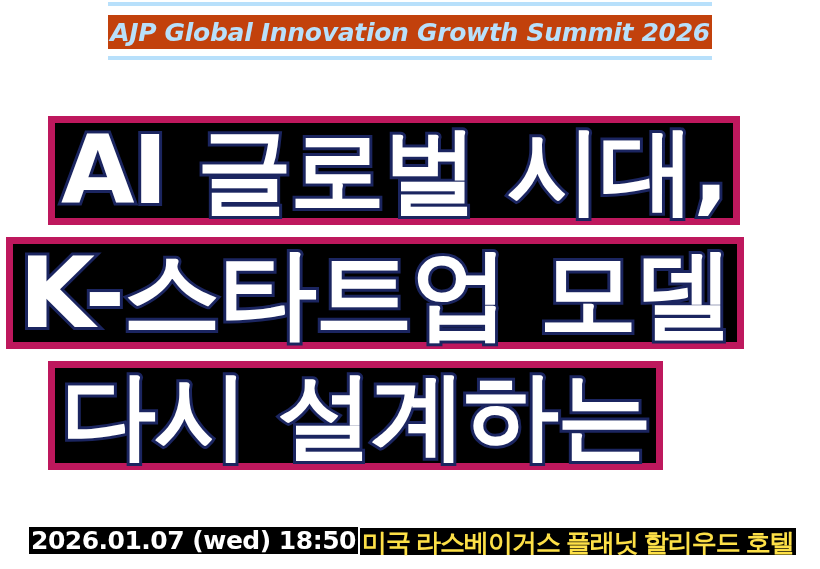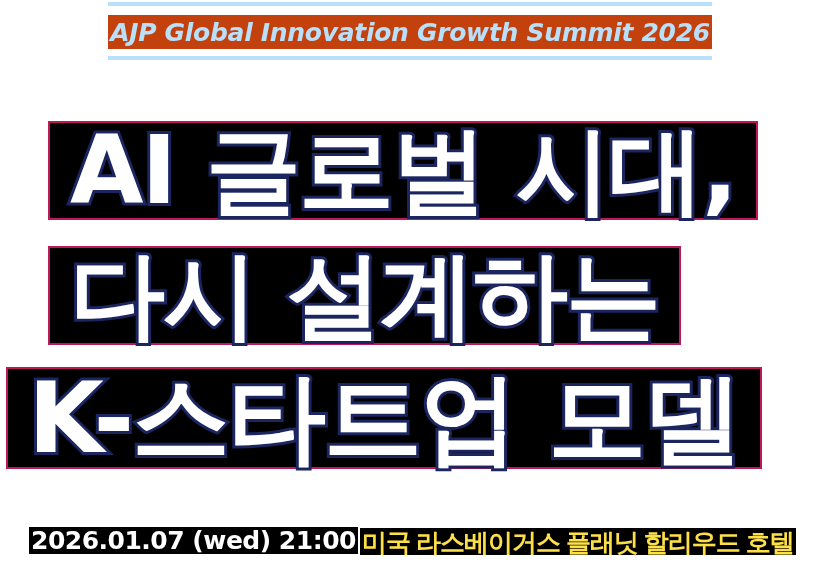--- a/index.html
+++ b/index.html
@@ -76,23 +76,23 @@
     position: relative;
     height: 125px;
     align-items: center;
   }
   .hl-row.r1 { justify-content: flex-start; padding-left: 48px; }
   .hl-row.r2 { justify-content: flex-start; padding-left: 48px; }
   .hl-row.r3 { justify-content: flex-start; padding-left: 6px; height: 120px; }
 
   .hl-block {
     background: #000000;
-    border: 2px solid #be185d;
+    border: 7px solid #be185d;
     display: inline-block;
-    padding: 0 20px;
+    padding: 0 6px;
   }
   .hl-text {
     display: block;
     color: #ffffff;
     font-family: "DejaVu Sans", sans-serif;
     font-weight: bold;
     line-height: 1.0;
     white-space: nowrap;
     -webkit-text-stroke: 6px #1b2560;
     paint-order: stroke fill;
@@ -156,32 +156,32 @@
   </div>
 
   <div class="headline">
 
     <div class="hl-row r1">
       <div class="hl-block">
         <span class="hl-text l1">AI 글로벌 시대,</span>
       </div>
     </div>
 
+    <div class="hl-row r3">
+      <div class="hl-block">
+        <span class="hl-text l3">K-스타트업 모델</span>
+      </div>
+    </div>
+
     <div class="hl-row r2">
       <div class="hl-block">
         <span class="hl-text l2">다시 설계하는</span>
       </div>
     </div>
 
-    <div class="hl-row r3">
-      <div class="hl-block">
-        <span class="hl-text l3">K-스타트업 모델</span>
-      </div>
-    </div>
-
   </div>
 
   <div class="footer">
-    <span class="footer-date">2026.01.07 (wed) 21:00</span>
+    <span class="footer-date">2026.01.07 (wed) 18:50</span>
     <span class="footer-place">미국 라스베이거스 플래닛 할리우드 호텔</span>
   </div>
 
 </div>
 
 </body></html>

